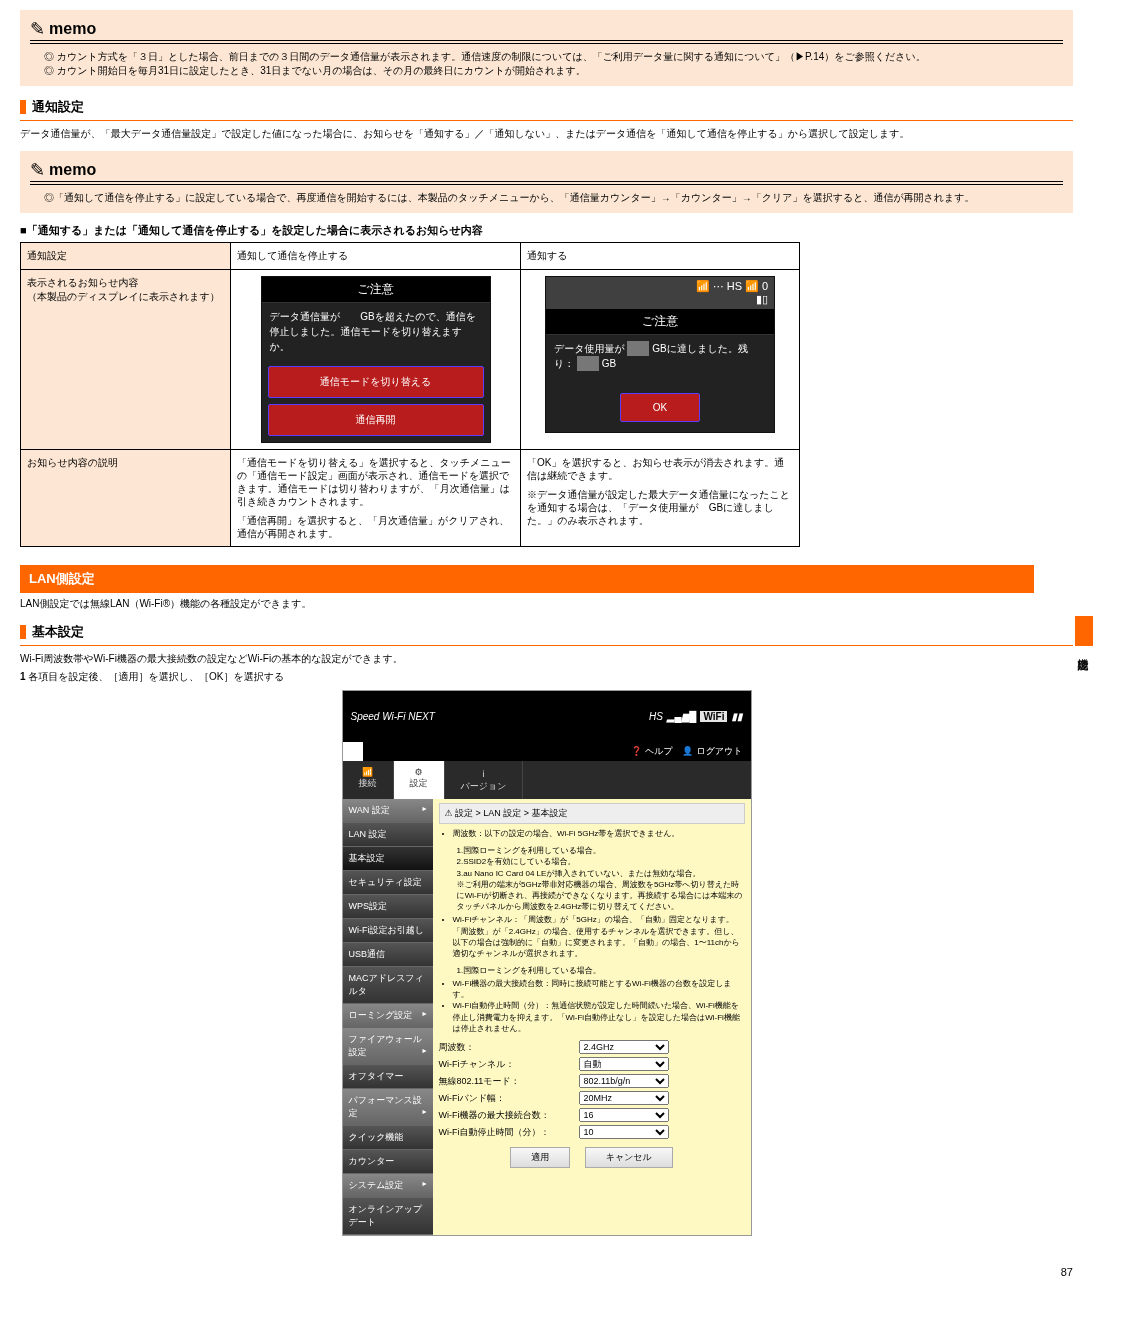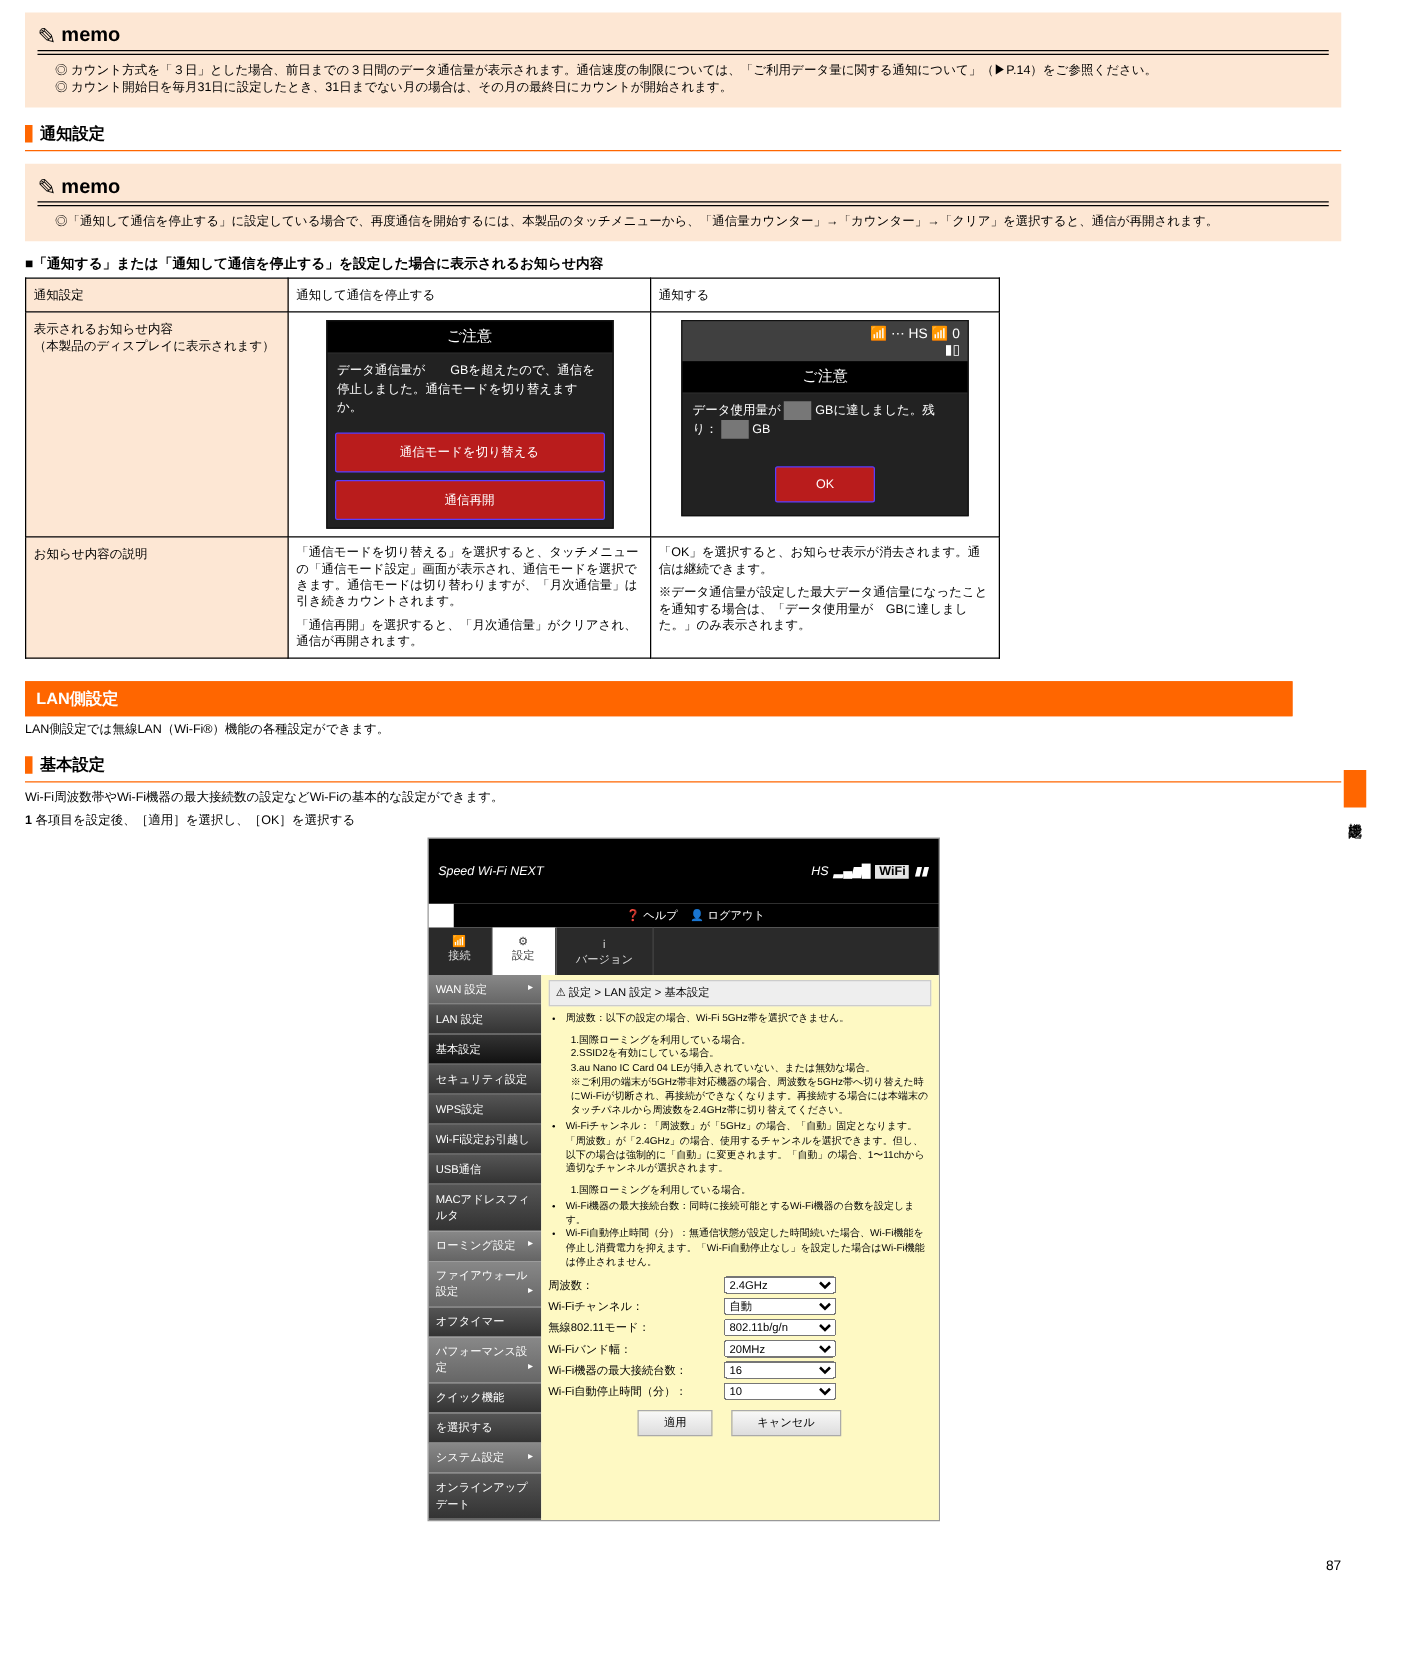--- a/index.html
+++ b/index.html
@@ -39,21 +39,21 @@
   .orange-head-row { background:#f60; color:#fff; padding:4px 8px; font-size:13px; font-weight:bold; border:1px solid #f60; width:1014px; }
   .para { font-size:10px; line-height:1.4; margin:4px 0; }
 
   
   .router-ui { width:410px; margin: 6px auto; border:1px solid #999; font-size:9px;}
   .r-top { background:#000; color:#fff; display:flex; justify-content:space-between; align-items:center; padding:20px 8px; font-style:italic; font-size:10px;}
   .r-icons { display:flex; gap:4px; align-items:center;}
   .r-nav { background:#2a2a2a; color:#ddd; display:flex; }
   .r-tab { padding:6px 16px; text-align:center; font-size:9px; border-right:1px solid #444; }
   .r-tab.active { background:#fff; color:#333;}
-  .r-helpbar { background:#000; color:#fff; text-align:center; padding:3px 8px; font-size:9px;margin-left:20px;}
+  .r-helpbar { background:#000; color:#fff; text-align:right; padding:3px 8px; font-size:9px;margin-left:20px;}
   .r-body { display:flex; }
   .r-side { width:90px; }
   .r-side div { padding:5px 6px; font-size:9px; color:#fff; border-bottom:1px solid #666;}
   .r-side .top  { background:linear-gradient(#888,#666);}
   .r-side .sub  { background:linear-gradient(#555,#333);}
   .r-side .active { background:linear-gradient(#333,#111);}
   .r-side .arrow::after { content:"▸"; float:right; font-size:8px;}
   .r-main { flex:1; background:#fef9c3; padding:4px 6px;}
   .crumb { background:#eee; padding:3px 5px; border:1px solid #ccc; font-size:9px; margin-bottom:4px;}
   .help-ul { font-size:8px; line-height:1.4; padding-left: 14px; margin:2px 0 6px;}
@@ -84,20 +84,21 @@
       <div>◎ カウント方式を「３日」とした場合、前日までの３日間のデータ通信量が表示されます。通信速度の制限については、「ご利用データ量に関する通知について」（▶P.14）をご参照ください。</div>
       <div>◎ カウント開始日を毎月31日に設定したとき、31日までない月の場合は、その月の最終日にカウントが開始されます。</div>
     </div>
   </div>
 
   <div class="orange-sec">
     <div class="bar"></div>
     <div class="title" style="color:#000;">通知設定</div>
   </div>
   <div class="orange-rule"></div>
+  <div class="para">データ通信量が、「最大データ通信量設定」で設定した値になった場合に、お知らせを「通知する」／「通知しない」、またはデータ通信を「通知して通信を停止する」から選択して設定します。</div>
 
   <div class="memo-block" style="margin-top:10px;">
     <div class="memo-head">
       <span class="pencil">✎</span>
       <span class="label">memo</span>
     </div>
     <div class="memo-rule2"></div>
     <div class="memo-body">
       <div>◎「通知して通信を停止する」に設定している場合で、再度通信を開始するには、本製品のタッチメニューから、「通信量カウンター」→「カウンター」→「クリア」を選択すると、通信が再開されます。</div>
     </div>
@@ -207,21 +208,21 @@
         <div class="sub">セキュリティ設定</div>
         <div class="sub">WPS設定</div>
         <div class="sub">Wi-Fi設定お引越し</div>
         <div class="sub">USB通信</div>
         <div class="sub">MACアドレスフィルタ</div>
         <div class="top arrow">ローミング設定</div>
         <div class="top arrow">ファイアウォール設定</div>
         <div class="sub">オフタイマー</div>
         <div class="top arrow">パフォーマンス設定</div>
         <div class="sub">クイック機能</div>
-        <div class="sub">を選択する</div>
+        <div class="sub">カウンター</div>
         <div class="top arrow">システム設定</div>
         <div class="sub">オンラインアップデート</div>
       </div>
       <div class="r-main">
         <div class="crumb">⚠ 設定 &gt; LAN 設定 &gt; 基本設定</div>
         <ul class="help-ul">
           <li>周波数：以下の設定の場合、Wi-Fi 5GHz帯を選択できません。</li>
         </ul>
         <div style="font-size:8px;padding-left:18px;line-height:1.4;">
           <div>1.国際ローミングを利用している場合。</div>

